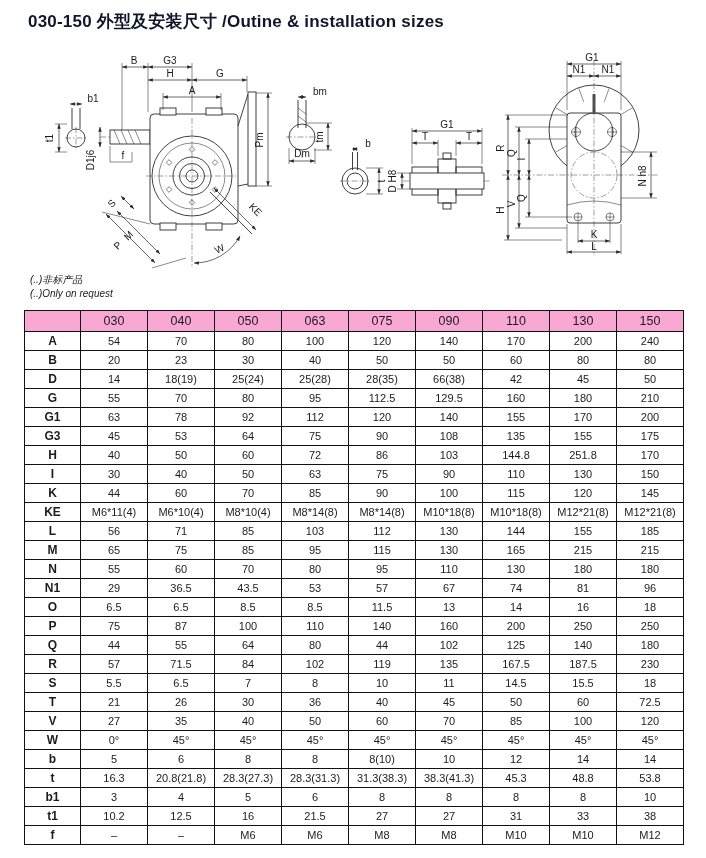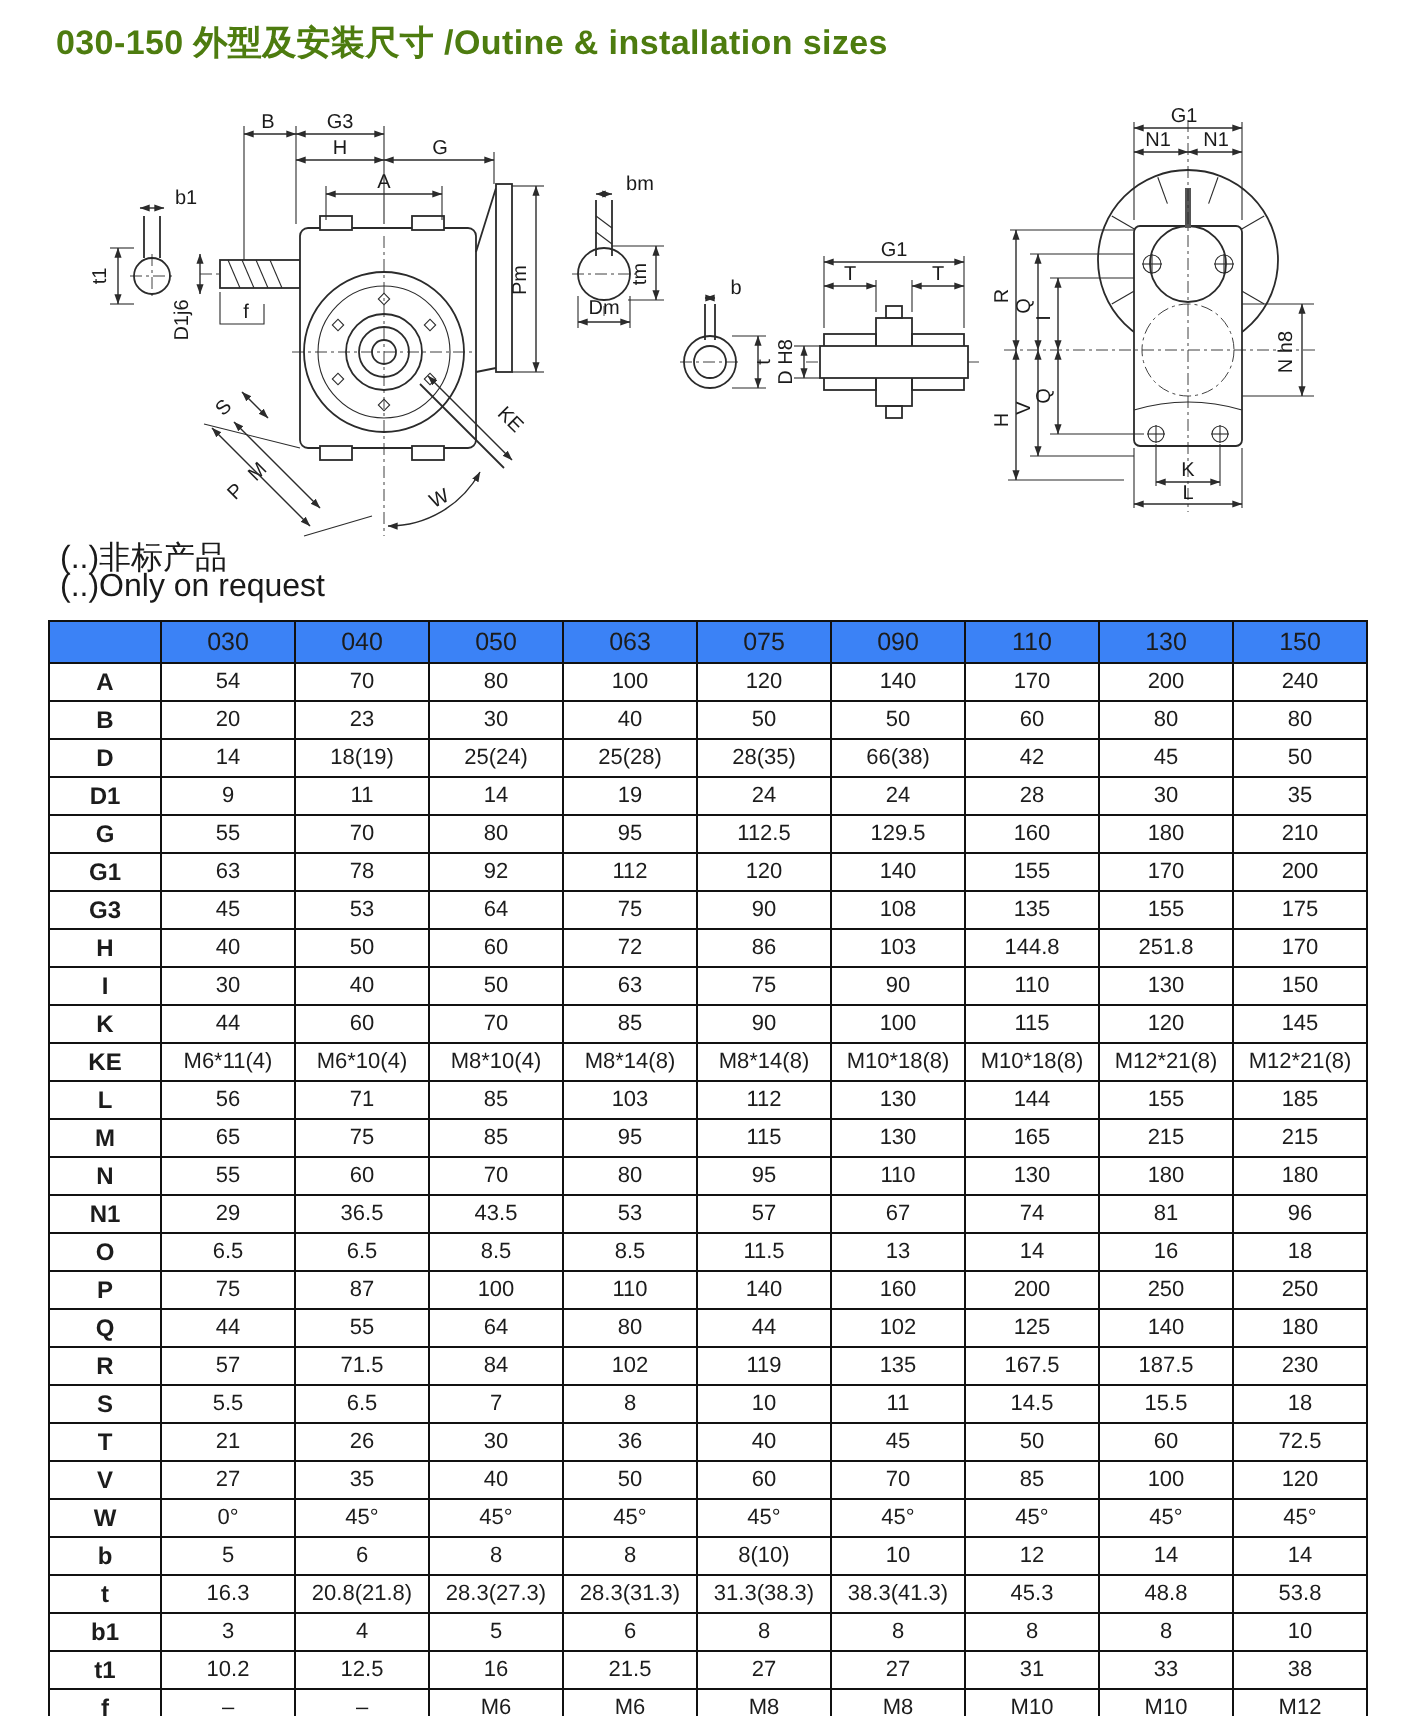--- a/index.html
+++ b/index.html
@@ -1,26 +1,26 @@
 <!DOCTYPE html>
 <html><head>
 <meta charset="utf-8">
 <style>
   html,body{margin:0;padding:0;background:#fff;}
   body{width:706px;height:858px;position:relative;overflow:hidden;
        font-family:"Liberation Sans","DejaVu Sans",sans-serif;color:#111;}
   .title{position:absolute;left:28px;top:10px;font-size:17px;font-weight:bold;
-         letter-spacing:.2px;color:#4d7c0f;}
+         letter-spacing:.2px;color:#0f172a;}
   .drawing-wrap{position:absolute;left:0;top:50px;width:706px;height:225px;}
-  .notes{position:absolute;left:30px;top:273px;font-size:16px;line-height:14px;color:#1a1a1a;}
+  .notes{position:absolute;left:30px;top:273px;font-size:10px;line-height:14px;color:#1a1a1a;font-style:italic;}
   table.dims{position:absolute;left:24px;top:310px;width:660px;border-collapse:collapse;
              table-layout:fixed;border:1.5px solid #111;}
   table.dims th,table.dims td{border:1px solid #111;text-align:center;vertical-align:middle;
              padding:0;height:18px;font-size:11px;color:#1c1c1c;overflow:hidden;white-space:nowrap;}
-  table.dims thead th{background:#3b82f6;height:20px;font-size:12.5px;font-weight:normal;}
+  table.dims thead th{background:#f9a8d4;height:20px;font-size:12.5px;font-weight:normal;}
   table.dims tbody th{font-weight:bold;font-size:12px;background:#fff;}
   table.dims col.c0{width:56px;}
   
   .ln{fill:none;stroke:#2b2b2b;stroke-width:.9;}
   .fillw{fill:#fff;stroke:#2b2b2b;stroke-width:.9;}
   .thin{fill:none;stroke:#2b2b2b;stroke-width:.55;}
   .cl{fill:none;stroke:#2b2b2b;stroke-width:.45;stroke-dasharray:6 2 1.5 2;}
   .dim{fill:none;stroke:#2b2b2b;stroke-width:.7;}
   .lbl{font-family:"Liberation Sans","DejaVu Sans",sans-serif;font-size:10px;fill:#1b1b1b;text-anchor:middle;}
   .dark{fill:#555;}
@@ -313,32 +313,20 @@
         <td>18(19)</td>
         <td>25(24)</td>
         <td>25(28)</td>
         <td>28(35)</td>
         <td>66(38)</td>
         <td>42</td>
         <td>45</td>
         <td>50</td>
       </tr>
       <tr>
-        <th>D1</th>
-        <td>9</td>
-        <td>11</td>
-        <td>14</td>
-        <td>19</td>
-        <td>24</td>
-        <td>24</td>
-        <td>28</td>
-        <td>30</td>
-        <td>35</td>
-      </tr>
-      <tr>
         <th>G</th>
         <td>55</td>
         <td>70</td>
         <td>80</td>
         <td>95</td>
         <td>112.5</td>
         <td>129.5</td>
         <td>160</td>
         <td>180</td>
         <td>210</td>

